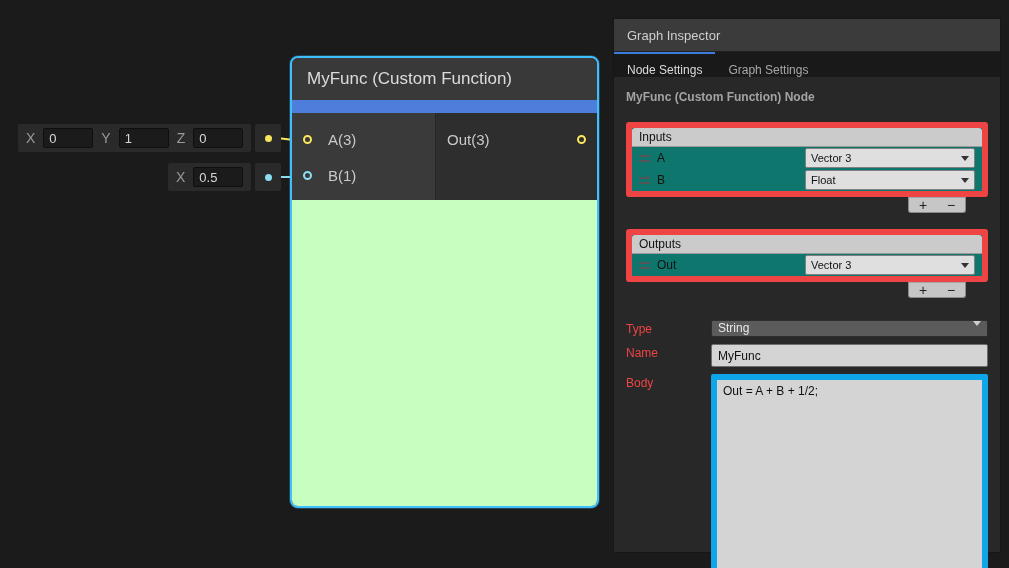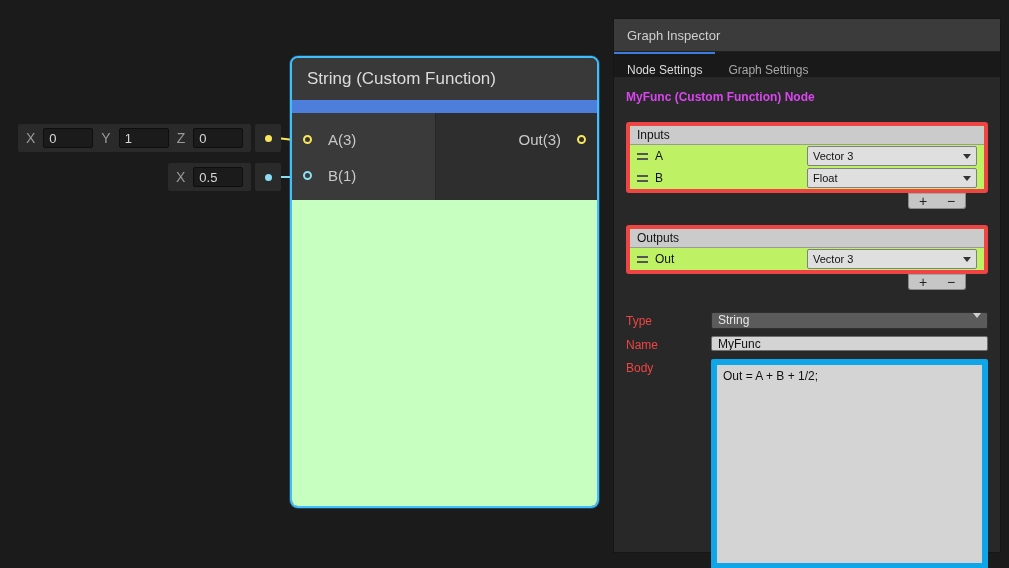--- a/index.html
+++ b/index.html
@@ -44,21 +44,21 @@
   }
   .node-title {
     height:42px; background:#393939; color:#DCDCDC; font-size:17px;
     display:flex; align-items:center; padding-left:15px; flex:none;
   }
   .accent-bar { height:13px; flex:none; }
   .ports { height:87px; display:flex; flex:none; }
   .ports-in  { width:144px; background:#3A3A3A; border-right:1px solid #272727; padding-top:8px; }
   .ports-out { flex:1; background:#2E2E2E; padding-top:8px; }
   .port-row { height:36px; display:flex; align-items:center; gap:16px; padding:0 11px; }
-  .ports-out .port-row { justify-content:flex-end; }
+  .ports-out .port-row { justify-content:space-between; }
   .port-dot {
     width:9px; height:9px; border-radius:50%; border:2px solid #fff;
     background:transparent; flex:none;
   }
   .port-label { color:#C9C9C9; font-size:15px; }
   .preview { flex:1; }
 
   
   .inspector {
     position:absolute; left:613px; top:18px; width:388px; height:535px;
@@ -69,23 +69,23 @@
     padding:0 13px; color:#CFCFCF; font-size:13px; border-bottom:1px solid #202020; flex:none;
   }
   .insp-tabs { height:25px; background:#191919; display:flex; flex:none; }
   .tab {
     padding:0 13px; display:flex; align-items:flex-end; color:#A8A8A8;
     font-size:12px; position:relative; cursor:default;
   }
   .tab.active { color:#DCDCDC; }
   .tab-indicator { position:absolute; top:0; left:0; right:0; height:2px; }
   .insp-content { padding:8px 12px; flex:1; }
-  .heading { color:#d946ef; font-size:12px; font-weight:bold; margin:5px 0 18px; }
-
-  .ulist { background:#bef264; border:4px solid #ef4444; border-radius:3px; }
+  .heading { color:#a3a3a3; font-size:12px; font-weight:bold; margin:5px 0 18px; }
+
+  .ulist { background:#0f766e; border:6px solid #ef4444; border-radius:3px; }
   .ulist-header {
     height:19px; background:#CBCBCB; border-bottom:1px solid #9A9A9A;
     display:flex; align-items:center; padding:0 7px; color:#111;
     font-size:12px; border-radius:3px 3px 0 0;
   }
   .ulist-row { height:22px; display:flex; align-items:center; padding:0 7px; gap:7px; }
   .drag-handle { width:11px; height:7px; border-top:2px solid #555; border-bottom:2px solid #555; }
   .row-name { flex:1; color:#111; font-size:12px; }
   .dropdown-light {
     width:170px; height:20px; background:#DFDFDF; border:1px solid #808080;
@@ -115,21 +115,21 @@
     flex:1; height:17px; background:#5B5B5B; border:1px solid #2E2E2E;
     border-radius:2px; display:flex; padding:0 6px;
     color:#E8E8E8; font-size:12px;
   }
   .dd-arrow-dark {
     margin-left:auto; width:0; height:0;
     border-left:4px solid transparent; border-right:4px solid transparent;
     border-top:5px solid #CFCFCF;
   }
   .text-field {
-    flex:1; height:15px; background:#D4D4D4; border:1px solid #6E6E6E;
+    flex:1; height:23px; background:#D4D4D4; border:1px solid #6E6E6E;
     border-radius:2px; color:#111; font-size:12px; padding:0 6px;
     font-family:inherit; outline:none;
   }
   .textarea-field {
     flex:1; height:210px; background:#D4D4D4; border:6px solid #0ea5e9;
     border-radius:2px; color:#111; font-size:12px; padding:3px 6px;
     resize:none; font-family:inherit; line-height:1.35; outline:none;
   }
 </style>
 </head>
@@ -160,21 +160,21 @@
     <div class="fields-box">
       <span class="comp-label">X</span>
       <input class="comp-input" value="0.5" style="">
     </div>
     <div class="dot-tab">
       <span class="conn-dot" style="background: rgb(140, 221, 242);"></span>
     </div>
   </div>
 
   <div class="node" style="border-color: rgb(64, 191, 255);">
-    <div class="node-title">String (Custom Function)</div>
+    <div class="node-title">MyFunc (Custom Function)</div>
     <div class="accent-bar" style="background: rgb(77, 126, 220);"></div>
     <div class="ports">
       <div class="ports-in">
         <div class="port-row">
           <span class="port-dot" style="border-color: rgb(249, 230, 92);"></span>
           <span class="port-label">A(3)</span>
         </div>
         <div class="port-row">
           <span class="port-dot" style="border-color: rgb(140, 221, 242);"></span>
           <span class="port-label">B(1)</span>

